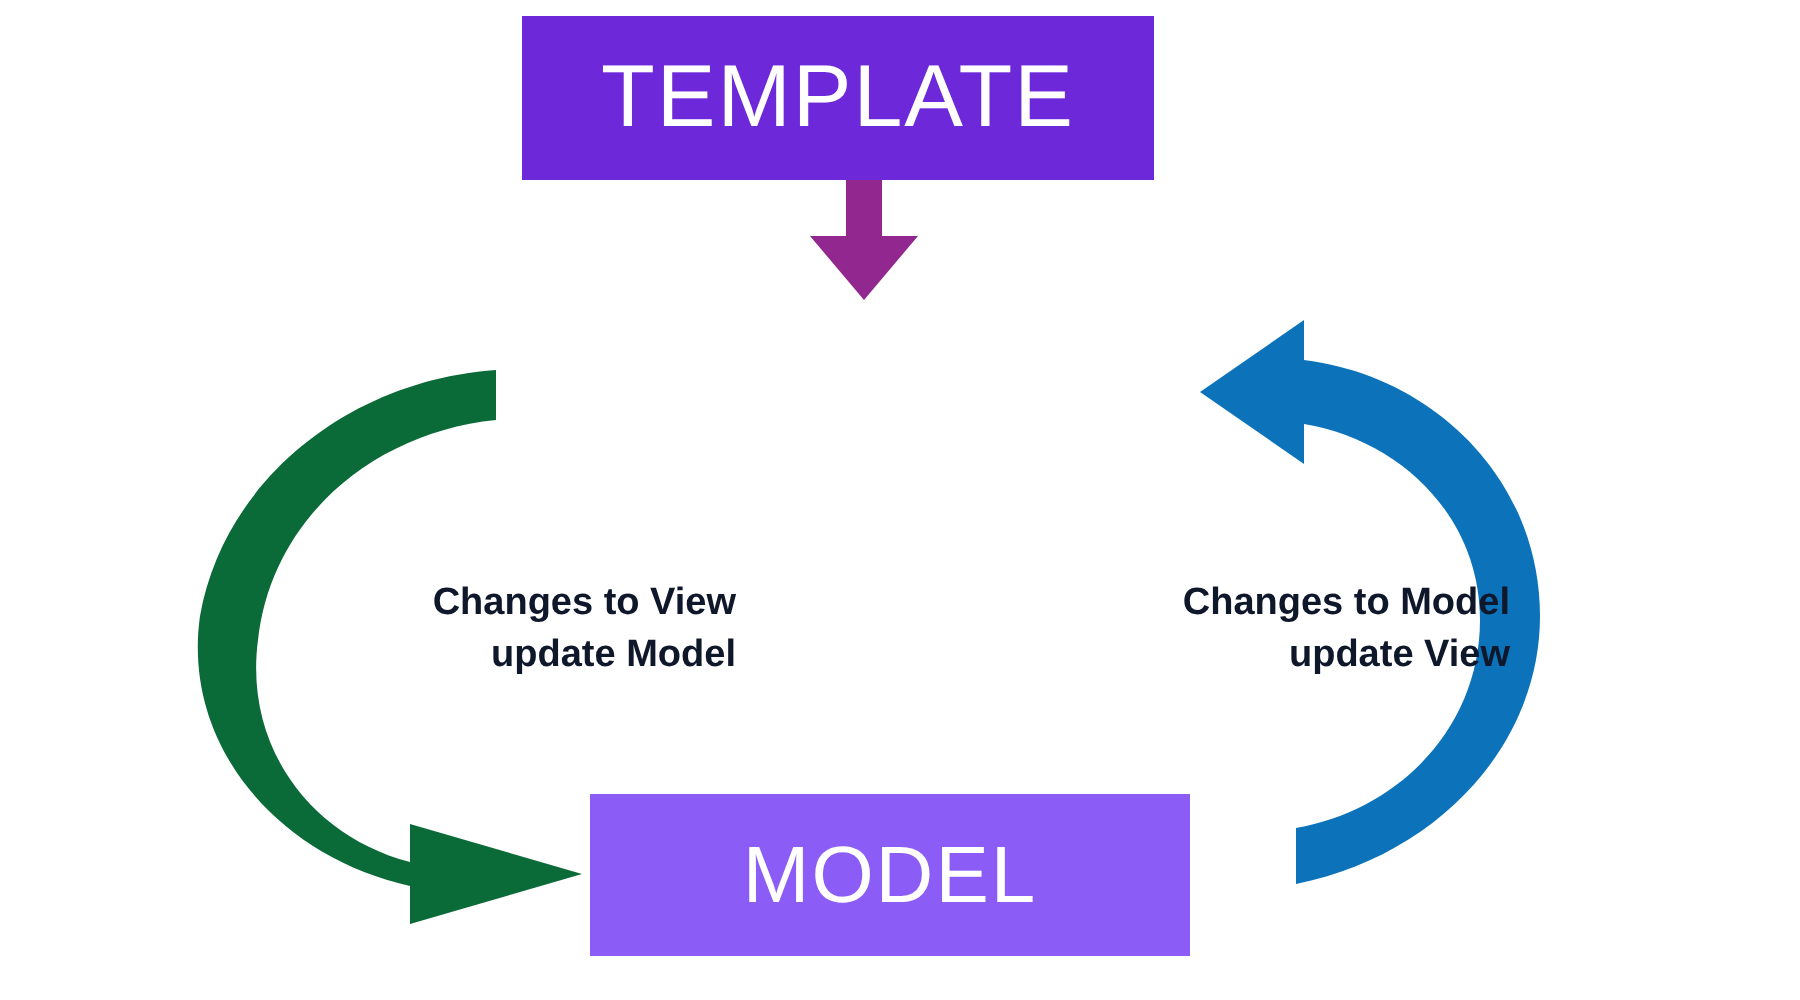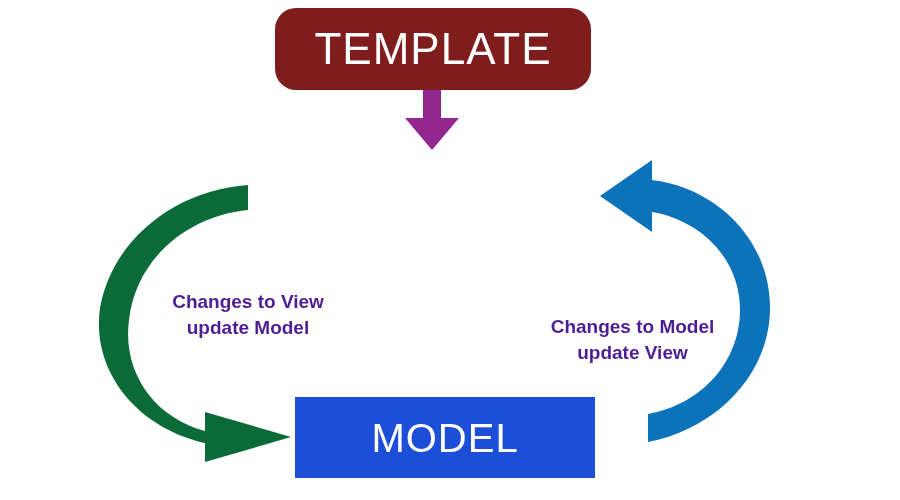--- a/index.html
+++ b/index.html
@@ -33,65 +33,63 @@
   }
   .node-label {
     color: #ffffff;
     font-family: "Liberation Sans", sans-serif;
     font-weight: 400;
     letter-spacing: 1px;
     line-height: 1;
     white-space: nowrap;
   }
   #node-template {
-    left: 275px;
+    left: 261px;
     top: 8px;
     width: 316px;
     height: 82px;
-    background: #7f1d1d;
-    border-radius: 21px;
+    background: #6d28d9;
   }
   #node-template .node-label { font-size: 44px; }
   #node-view {
     left: 275px;
     top: 155px;
     width: 317px;
     height: 83px;
     background: #0B6B38;
   }
   #node-view .node-label { font-size: 40px; }
   #node-model {
     left: 295px;
     top: 397px;
     width: 300px;
     height: 81px;
-    background: #1d4ed8;
+    background: #8b5cf6;
   }
   #node-model .node-label { font-size: 40px; }
 
   .edge-caption {
     position: absolute;
-    text-align: center;
+    text-align: right;
     font-family: "Liberation Sans", sans-serif;
     font-weight: bold;
     font-size: 19px;
     line-height: 1.35;
-    color: #4c1d95;
+    color: #0f172a;
     white-space: pre-line;
   }
   #caption-left {
     left: 128px;
     top: 289px;
     width: 240px;
   }
   #caption-right {
     left: 510px;
     top: 289px;
     width: 245px;
-    margin-top: 25px;
   }
 </style>
 </head>
 <body>
 
 <div id="canvas">
 
   <svg class="diagram-svg" viewBox="0 0 900 500">
 
     <g>

